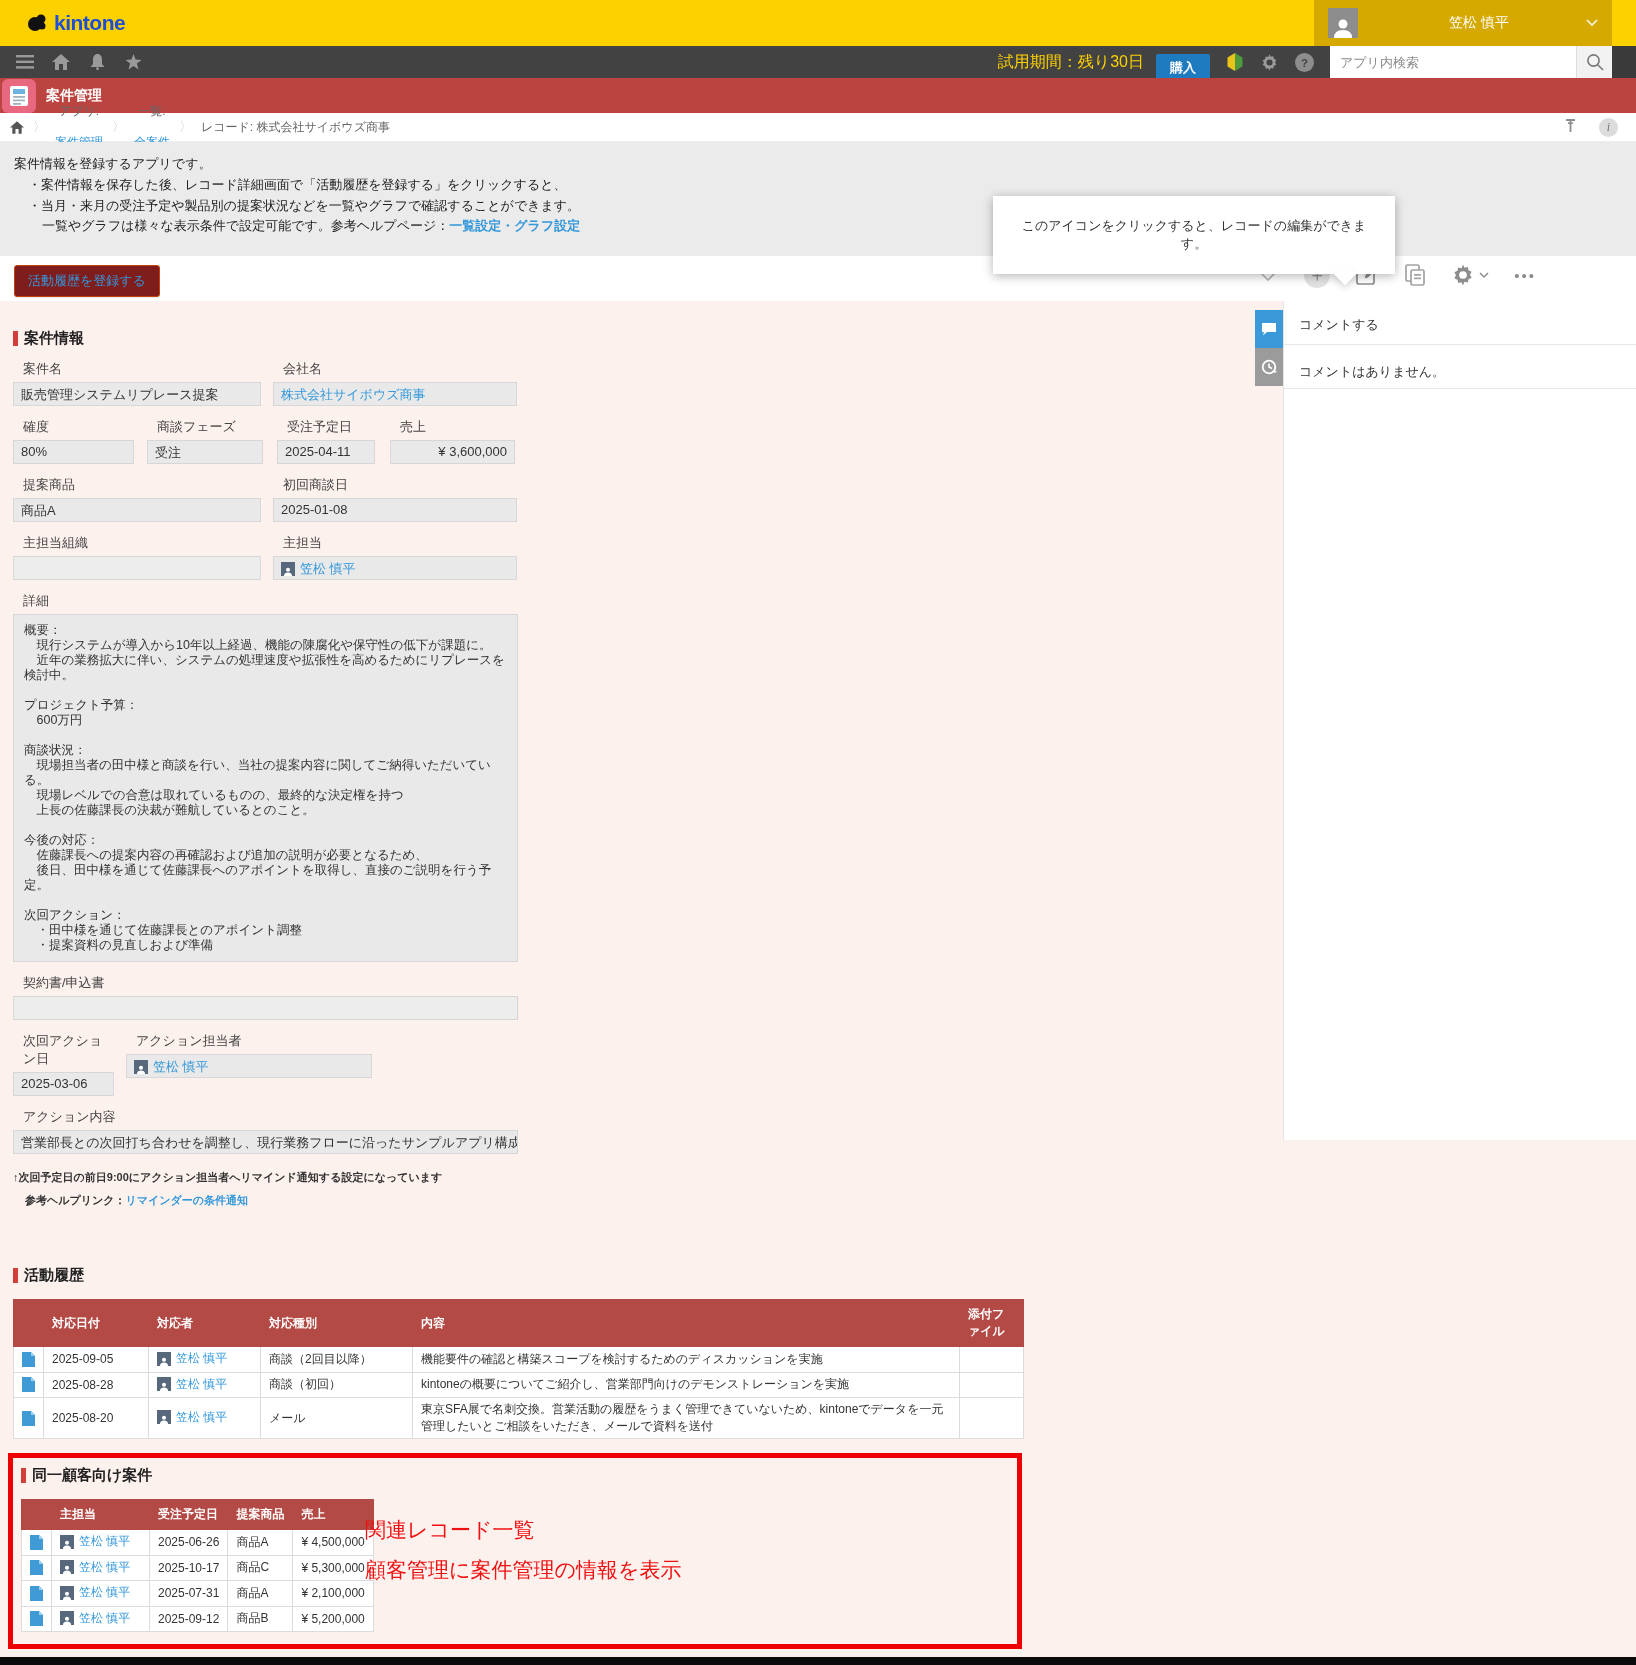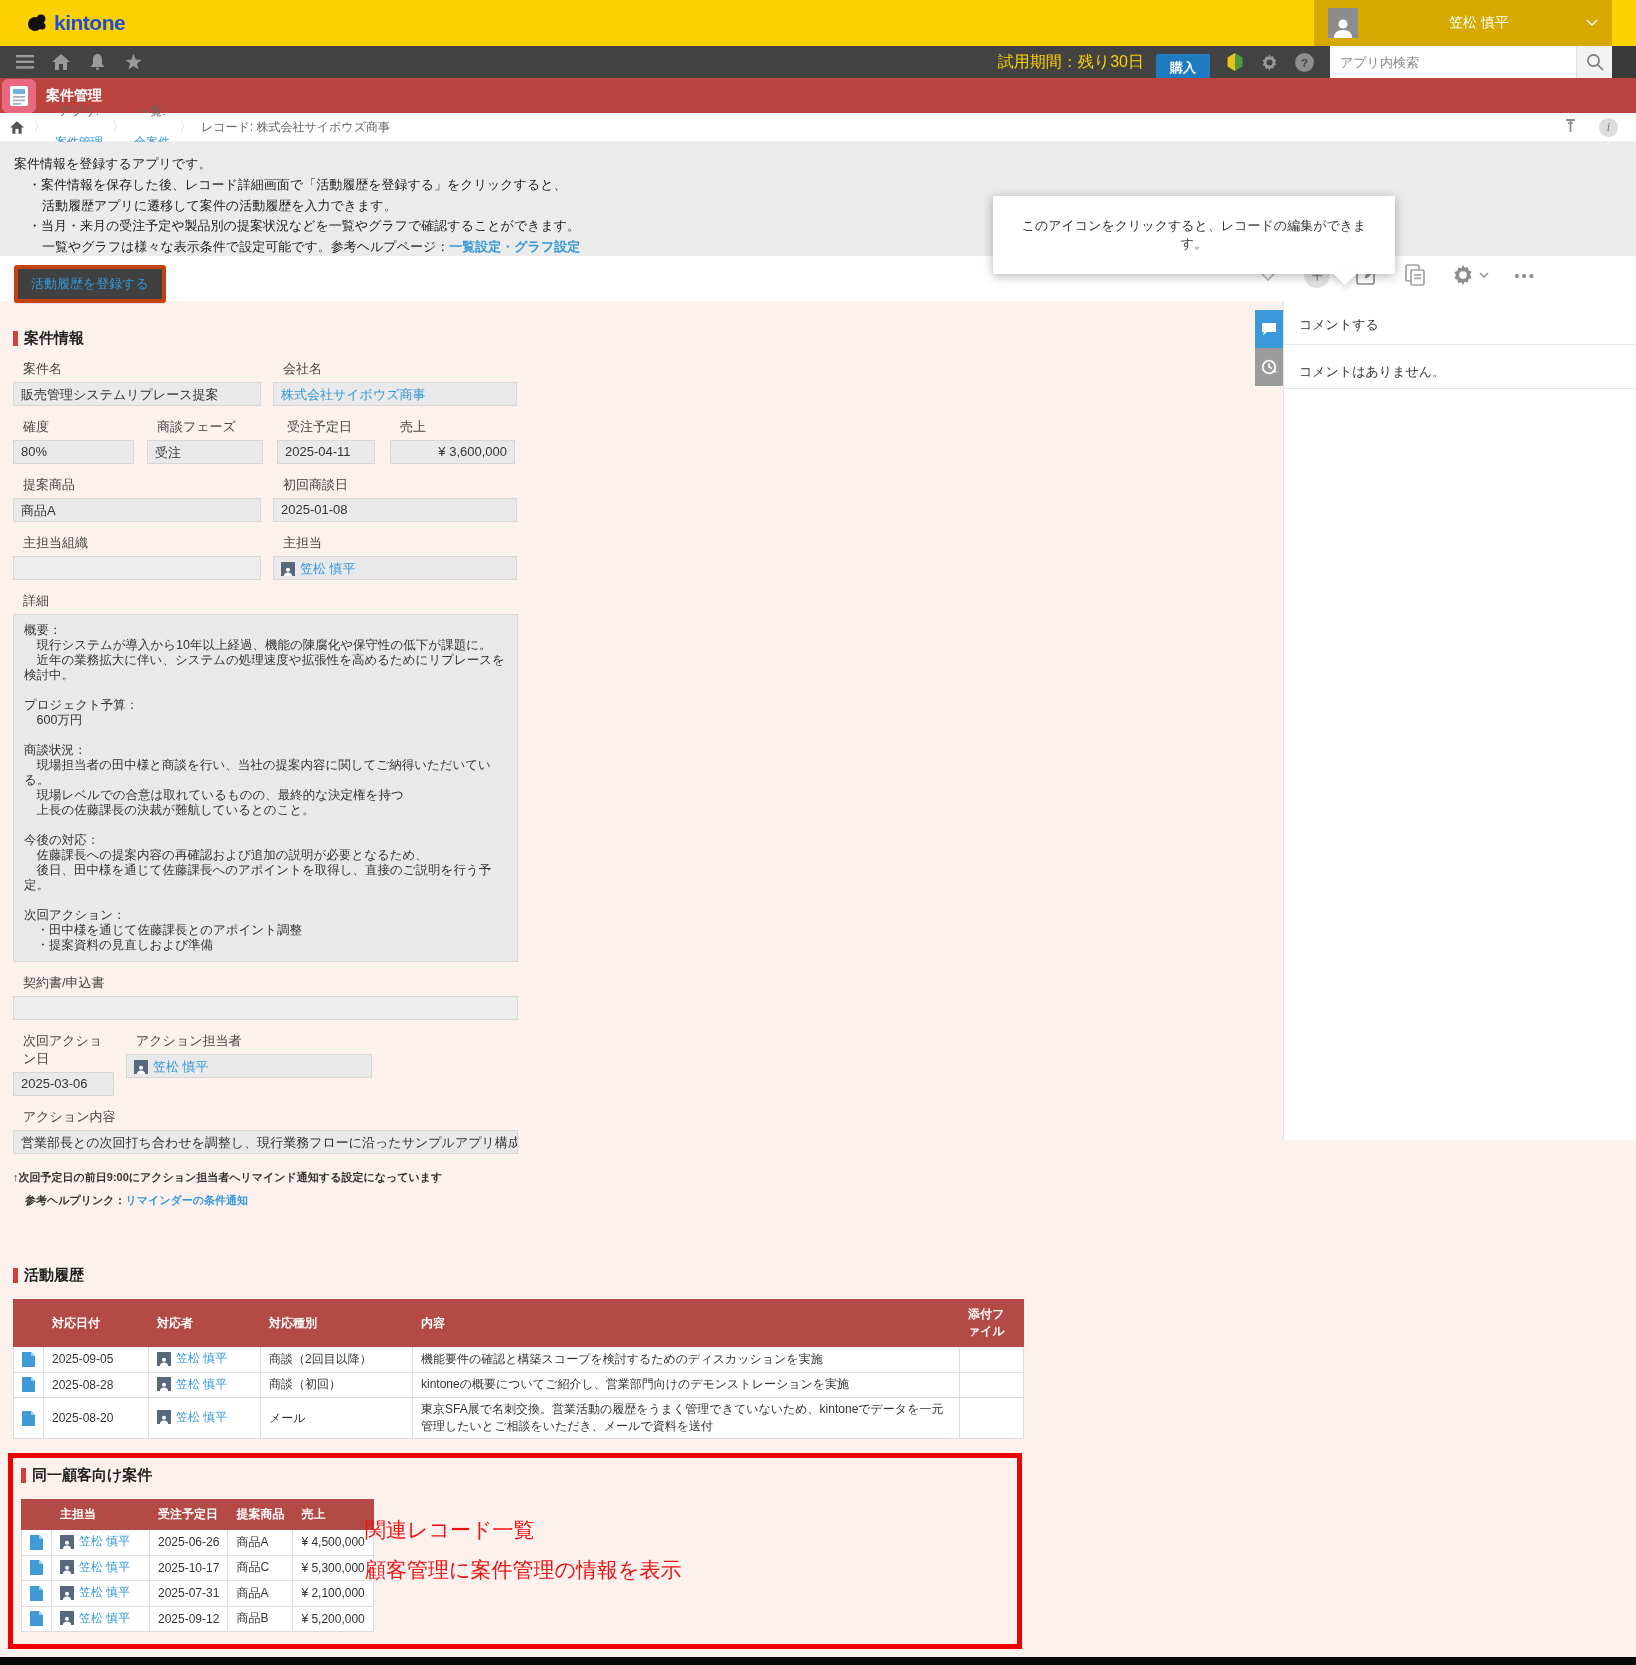--- a/index.html
+++ b/index.html
@@ -43,21 +43,21 @@
 
   .desc{ position:absolute; left:0; top:142px; width:1636px; height:114px; background:#ebebeb; padding:12px 0 0 14px; font-size:13px; line-height:1.6; color:#222; }
   .desc .ind1{ padding-left:14px; }
   .desc .ind2{ padding-left:28px; }
   .desc b.hl{ color:#2a7fc5; }
 
   .tooltip{ position:absolute; left:993px; top:196px; width:402px; min-height:62px; background:#fff; box-shadow:0 2px 10px rgba(0,0,0,.3); padding:21px 18px; font-size:13px; color:#333; z-index:5; text-align:center; }
   .tooltip .arrow{ position:absolute; right:42px; bottom:-8px; width:16px; height:16px; background:#fff; transform:rotate(45deg); box-shadow:3px 3px 6px rgba(0,0,0,.12); }
 
   .action-row{ position:absolute; left:0; top:256px; width:1636px; height:45px; background:#fff; }
-  .reg-btn{ position:absolute; left:14px; top:9px; background:#404040; border:4px solid #c2410c; border-radius:3px; color:#3498db; font-size:13px; padding:6px 13px; cursor:pointer; box-shadow:0 1px 1px rgba(0,0,0,.08); }
+  .reg-btn{ position:absolute; left:14px; top:9px; background:#7f1d1d; border:1px solid #c2410c; border-radius:3px; color:#3498db; font-size:13px; padding:6px 13px; cursor:pointer; box-shadow:0 1px 1px rgba(0,0,0,.08); }
   .rec-icons{ position:absolute; right:100px; top:6px; display:flex; align-items:center; gap:25px; color:#a2a2a2; }
   .rec-icons .ri{ cursor:pointer; display:inline-flex; align-items:center; }
   .plus-circle{ width:26px; height:26px; border-radius:50%; background:#e2e2e2; color:#8d8d8d; font-size:19px; display:flex; align-items:center; justify-content:center; }
   .ellipsis{ font-size:15px; letter-spacing:2px; color:#8d8d8d; }
 
   
   .side-tabs{ position:absolute; left:1255px; top:310px; width:28px; z-index:4; }
   .tab{ width:28px; height:38px; display:flex; align-items:center; justify-content:center; cursor:pointer; }
   .tab-comment{ background:#3a99d8; }
   .tab-history{ background:#9b9b9b; }
@@ -220,21 +220,20 @@
           <rect x="4" y="3.4" width="5" height="1.6" fill="#8d8d8d"></rect>
         </svg>
     </span>
     <span class="info-circle">i</span>
   </span>
 </div>
 
 <div class="desc">
   <div>案件情報を登録するアプリです。</div>
   <div class="ind1">・案件情報を保存した後、レコード詳細画面で「活動履歴を登録する」をクリックすると、</div>
-  <div class="ind2">活動履歴アプリに遷移して案件の活動履歴を入力できます。</div>
   <div class="ind1">・当月・来月の受注予定や製品別の提案状況などを一覧やグラフで確認することができます。</div>
   <div class="ind2"><span>一覧やグラフは様々な表示条件で設定可能です。参考ヘルプページ：</span><b class="hl"><a class="link" style="font-weight:bold">一覧設定・グラフ設定</a></b></div>
 </div>
 
 <div class="tooltip">
   <span>このアイコンをクリックすると、レコードの編集ができます。</span>
   <span class="arrow"></span>
 </div>
 
 <div class="action-row">

